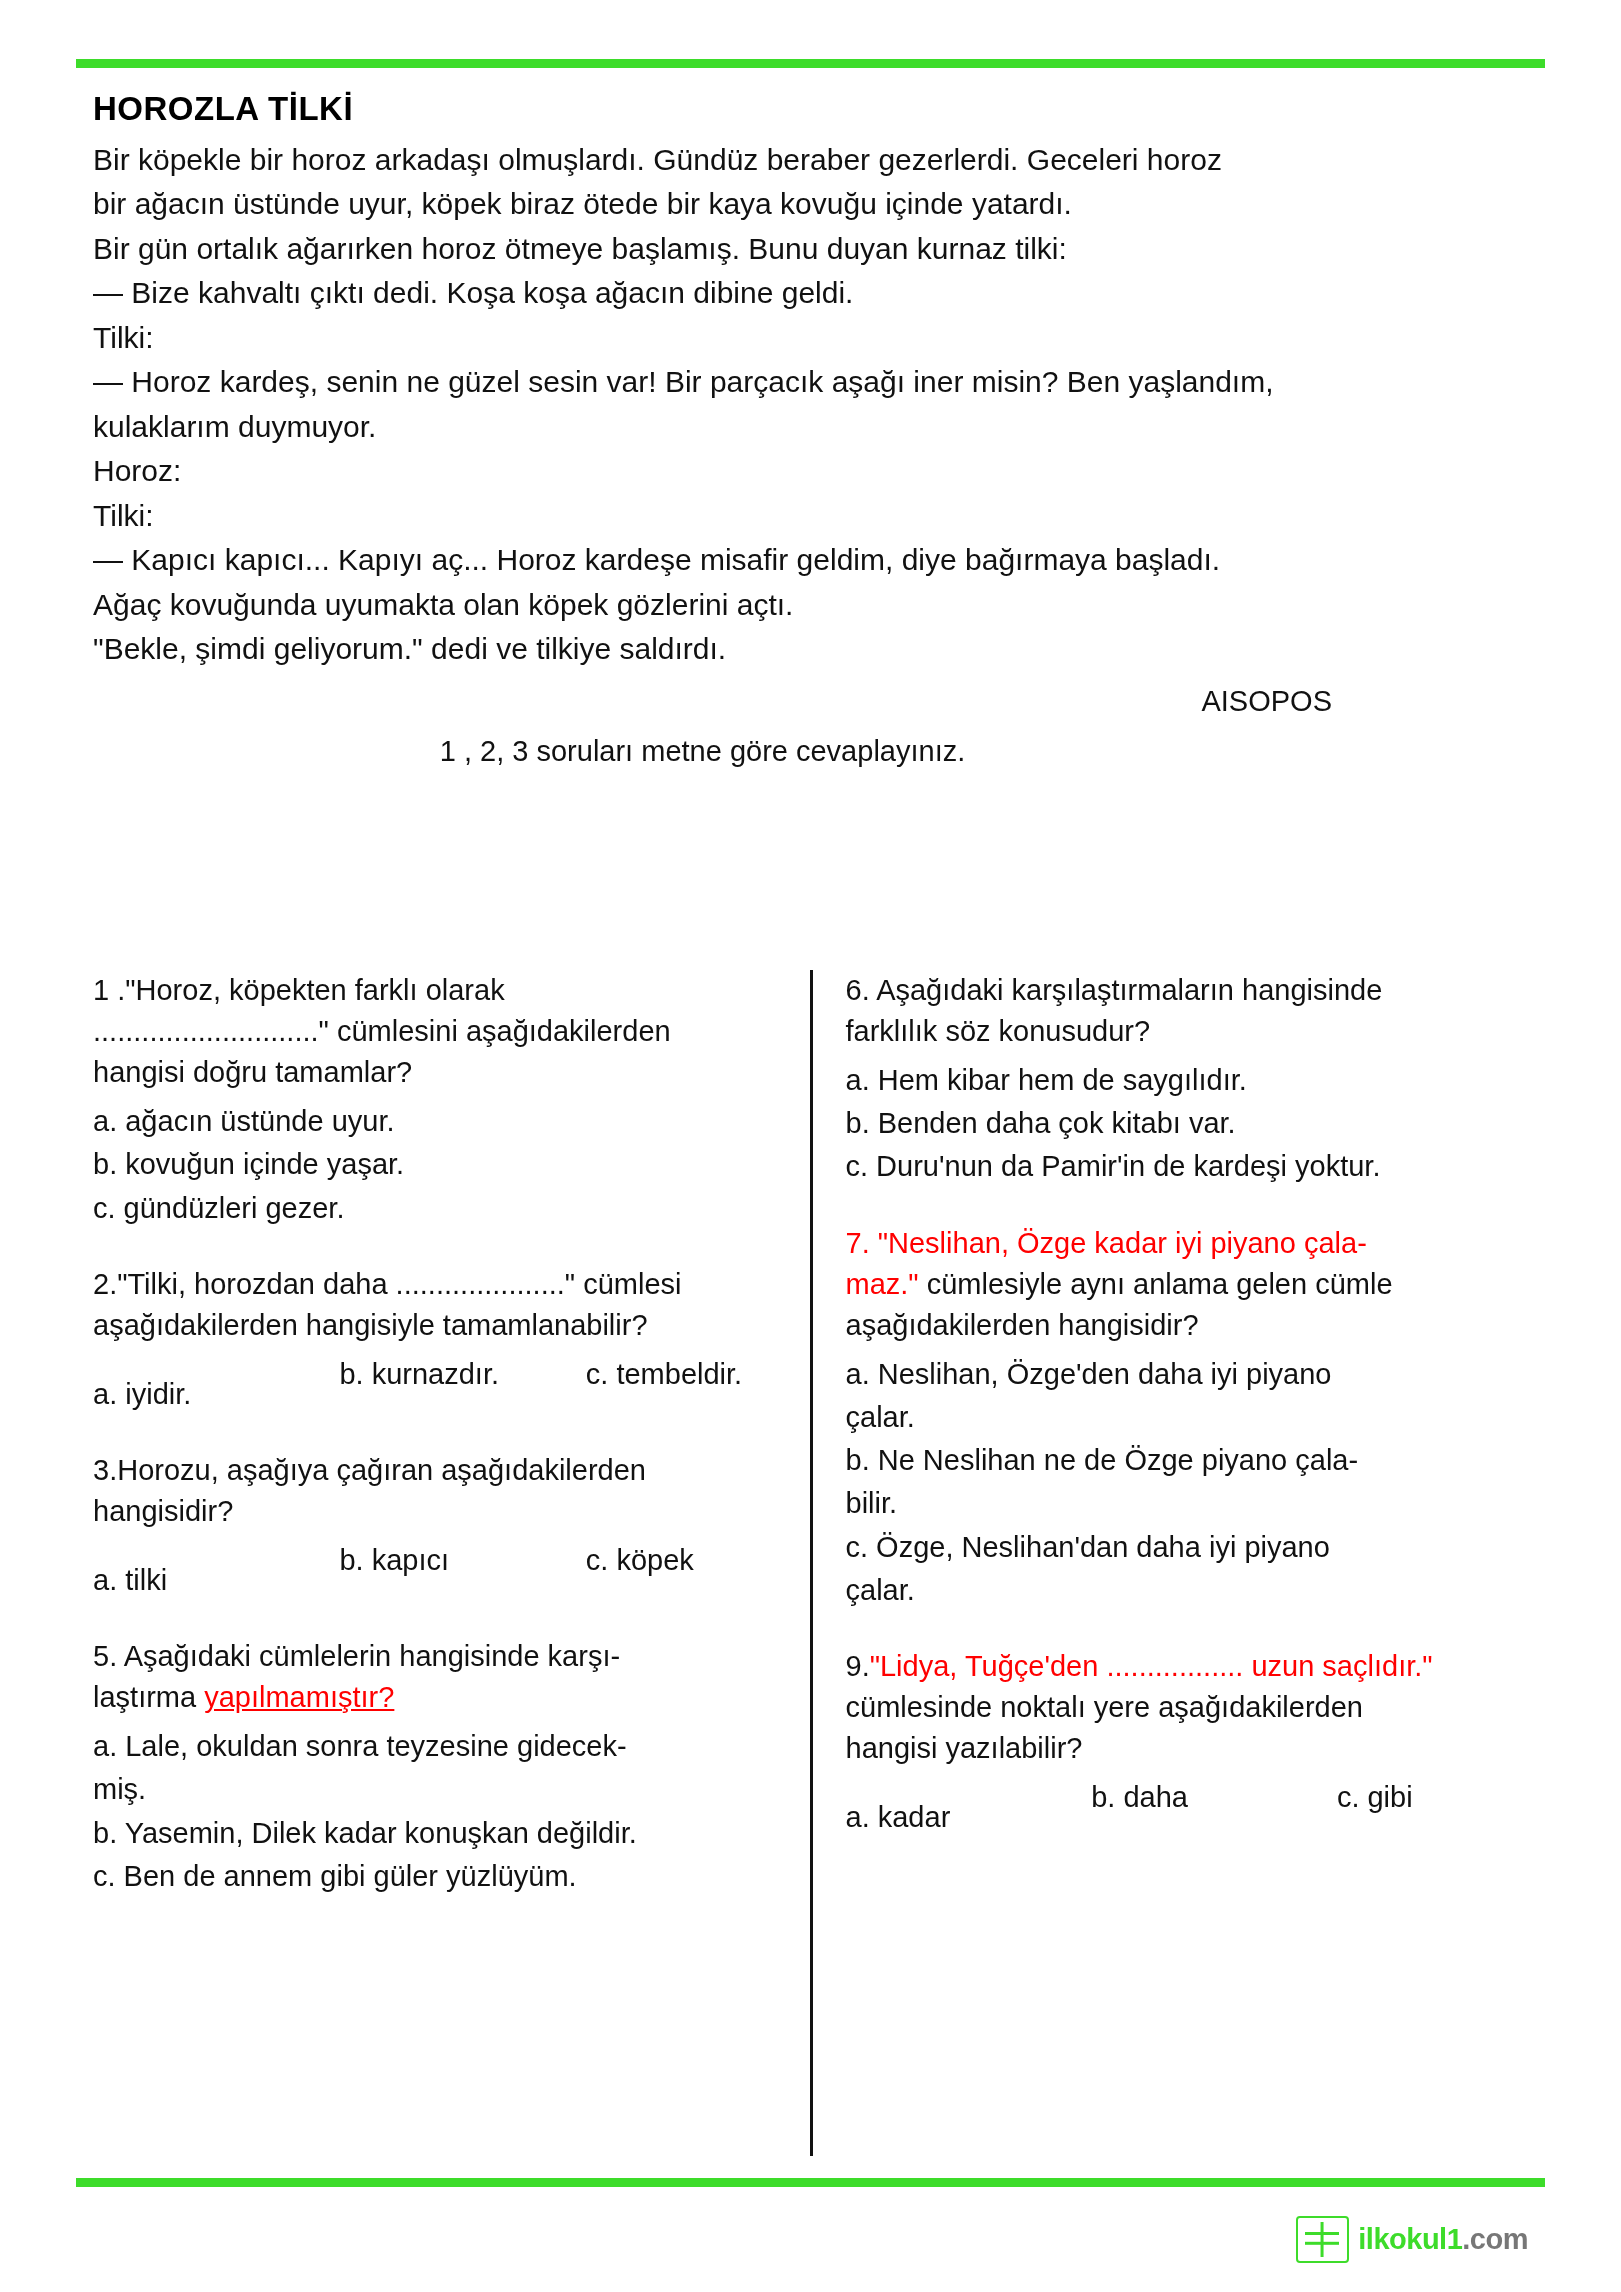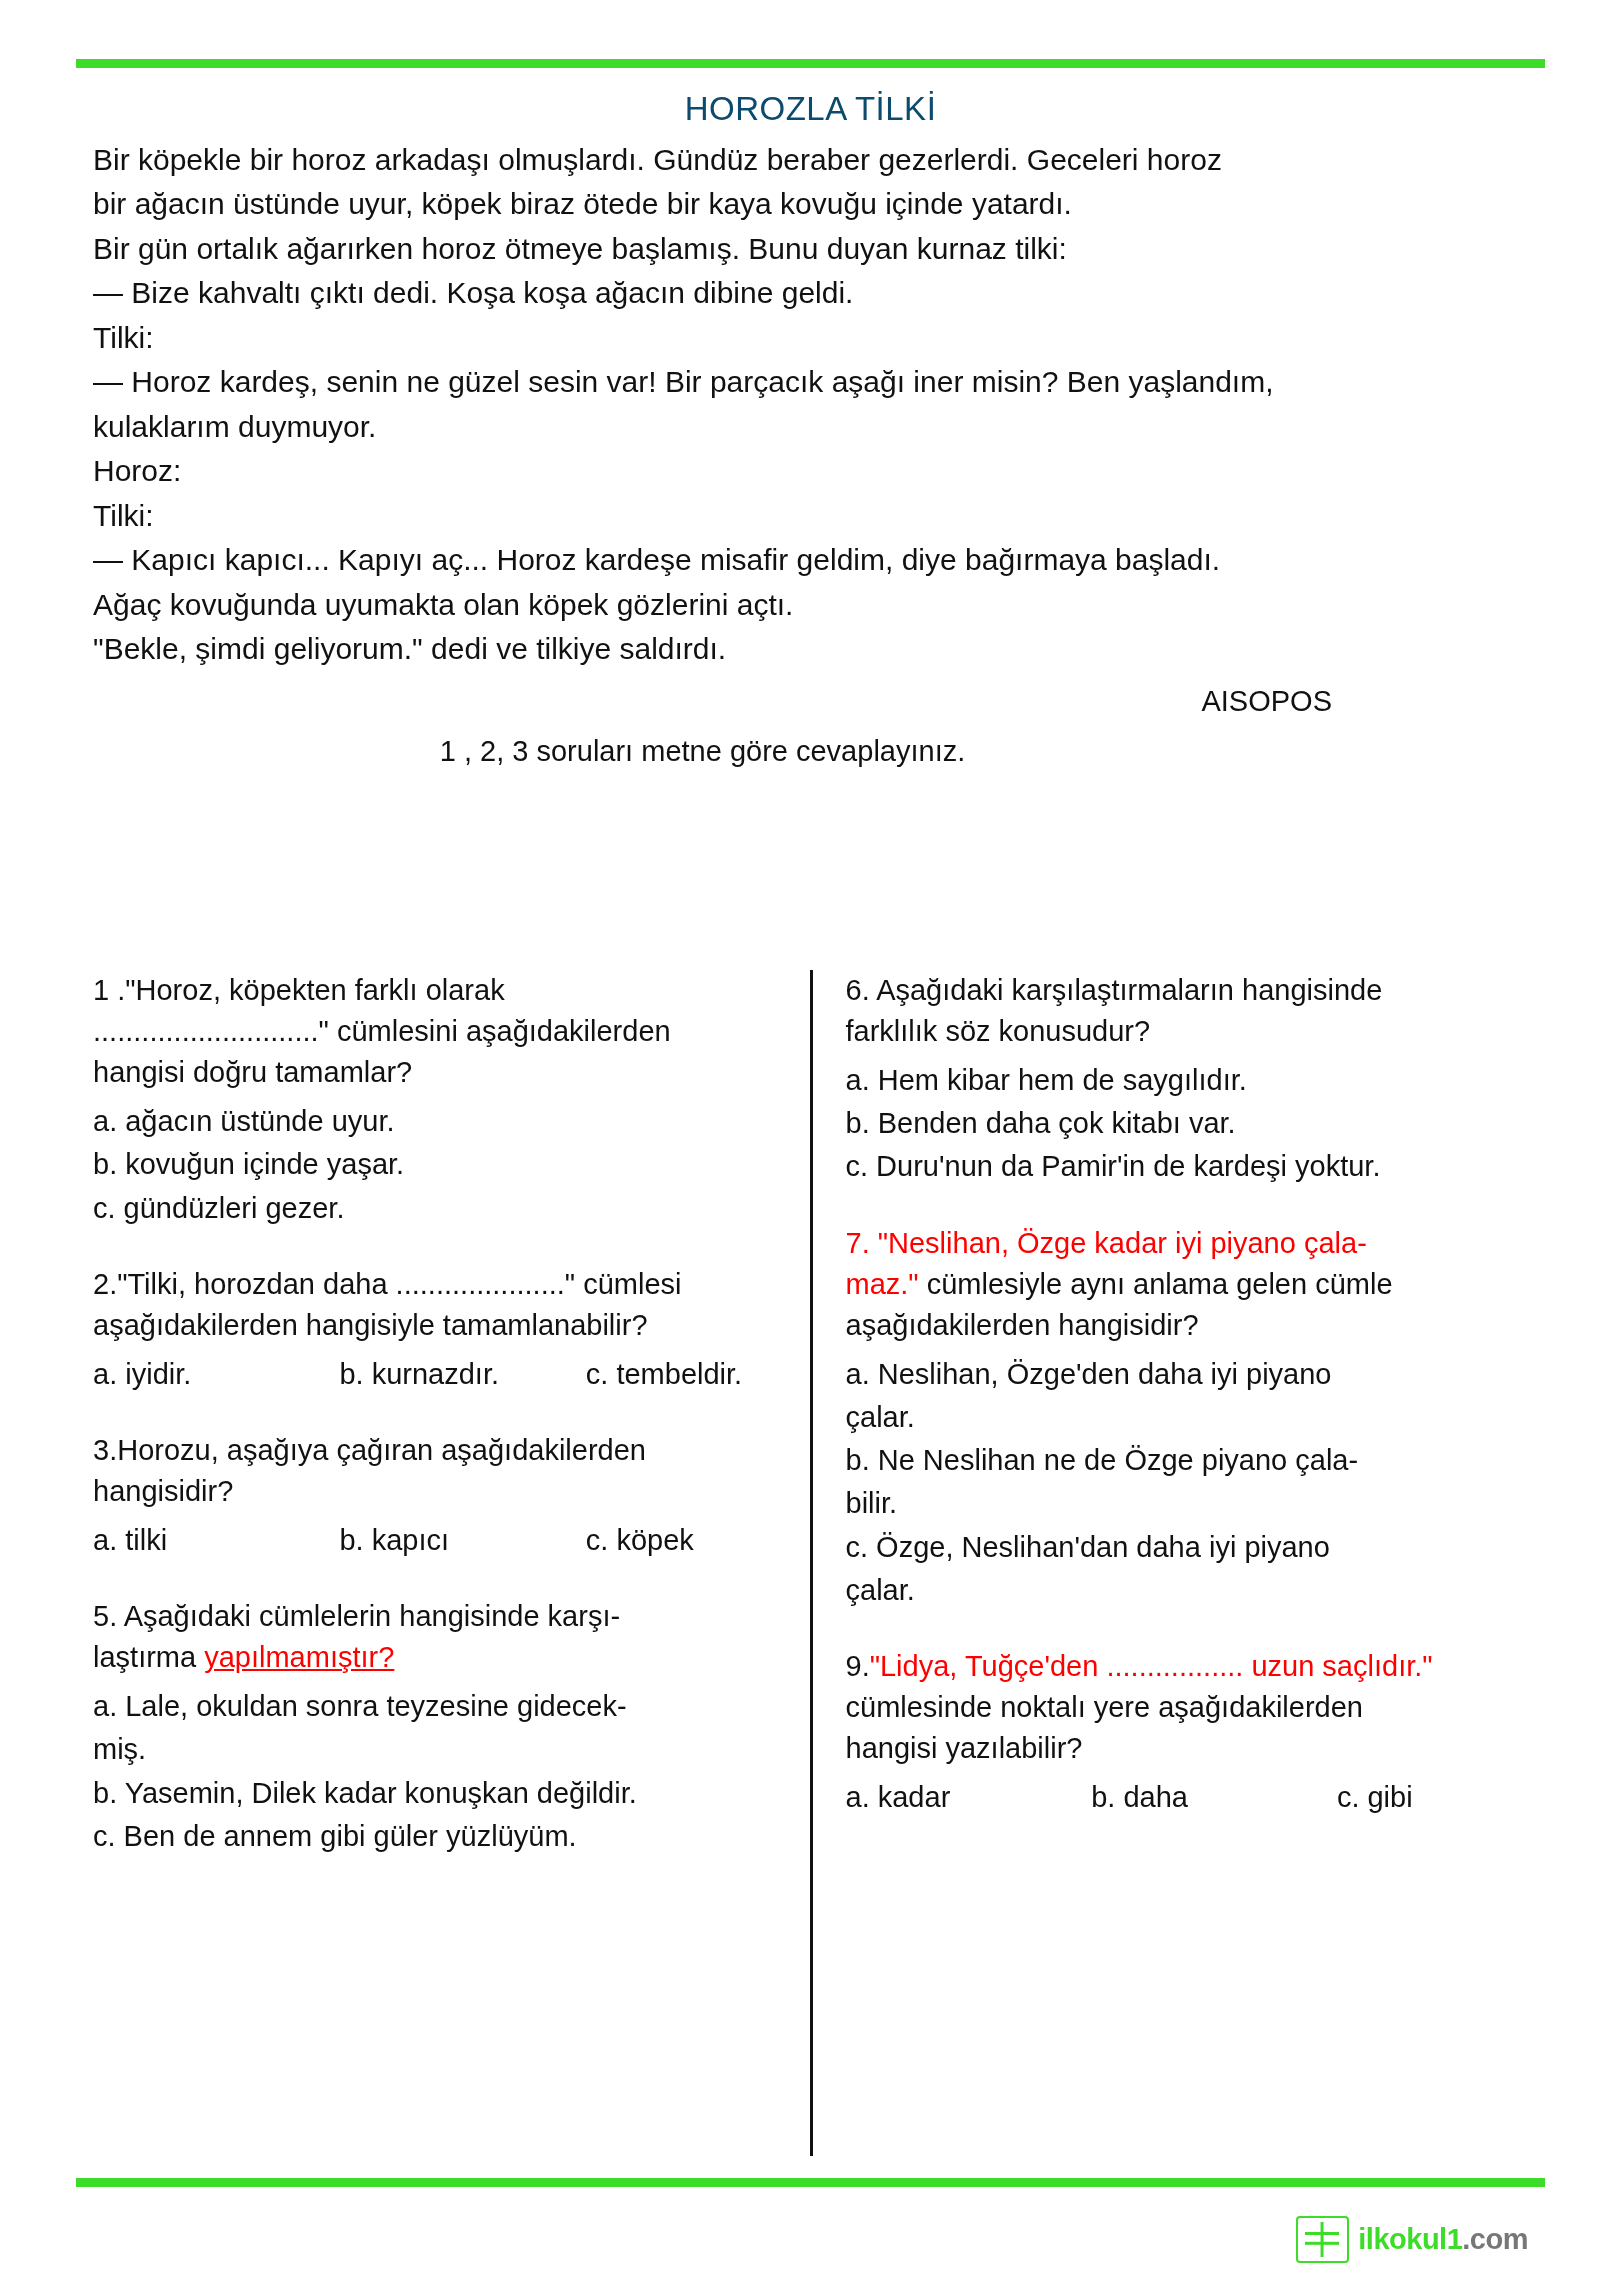--- a/index.html
+++ b/index.html
@@ -43,26 +43,26 @@
   }
 
   .content {
     position: absolute;
     left: 93px;
     right: 93px;
     top: 90px;
   }
 
   .title {
-    text-align: center;
-    color: #0c4a6e;
+    text-align: left;
+    color: #000000;
     font-size: 33px;
     letter-spacing: 0.5px;
     margin: 0 0 9.8px 0;
-    font-weight: 400;
+    font-weight: 700;
   }
 
   .story {
     font-size: 30px;
     line-height: 1.45;
     color: #111;
   }
   .story p {
     margin: 0 0 1px 0;
     white-space: pre-wrap;
@@ -115,21 +115,21 @@
   .red { color: #ff0000; }
   .red-underline {
     color: #ff0000;
     text-decoration: underline;
     text-decoration-color: #ff0000;
   }
 
   .opts-inline {
     display: flex;
   }
-  .opts-inline .o1 { width: 36%; }
+  .opts-inline .o1 { width: 36%; margin-top: 20px; }
   .opts-inline .o2 { width: 36%; }
   .opts-inline .o3 { width: 28%; }
 
   .footer {
     position: absolute;
     right: 93px;
     bottom: 30px;
     display: flex;
     align-items: center;
     gap: 9.8px;

